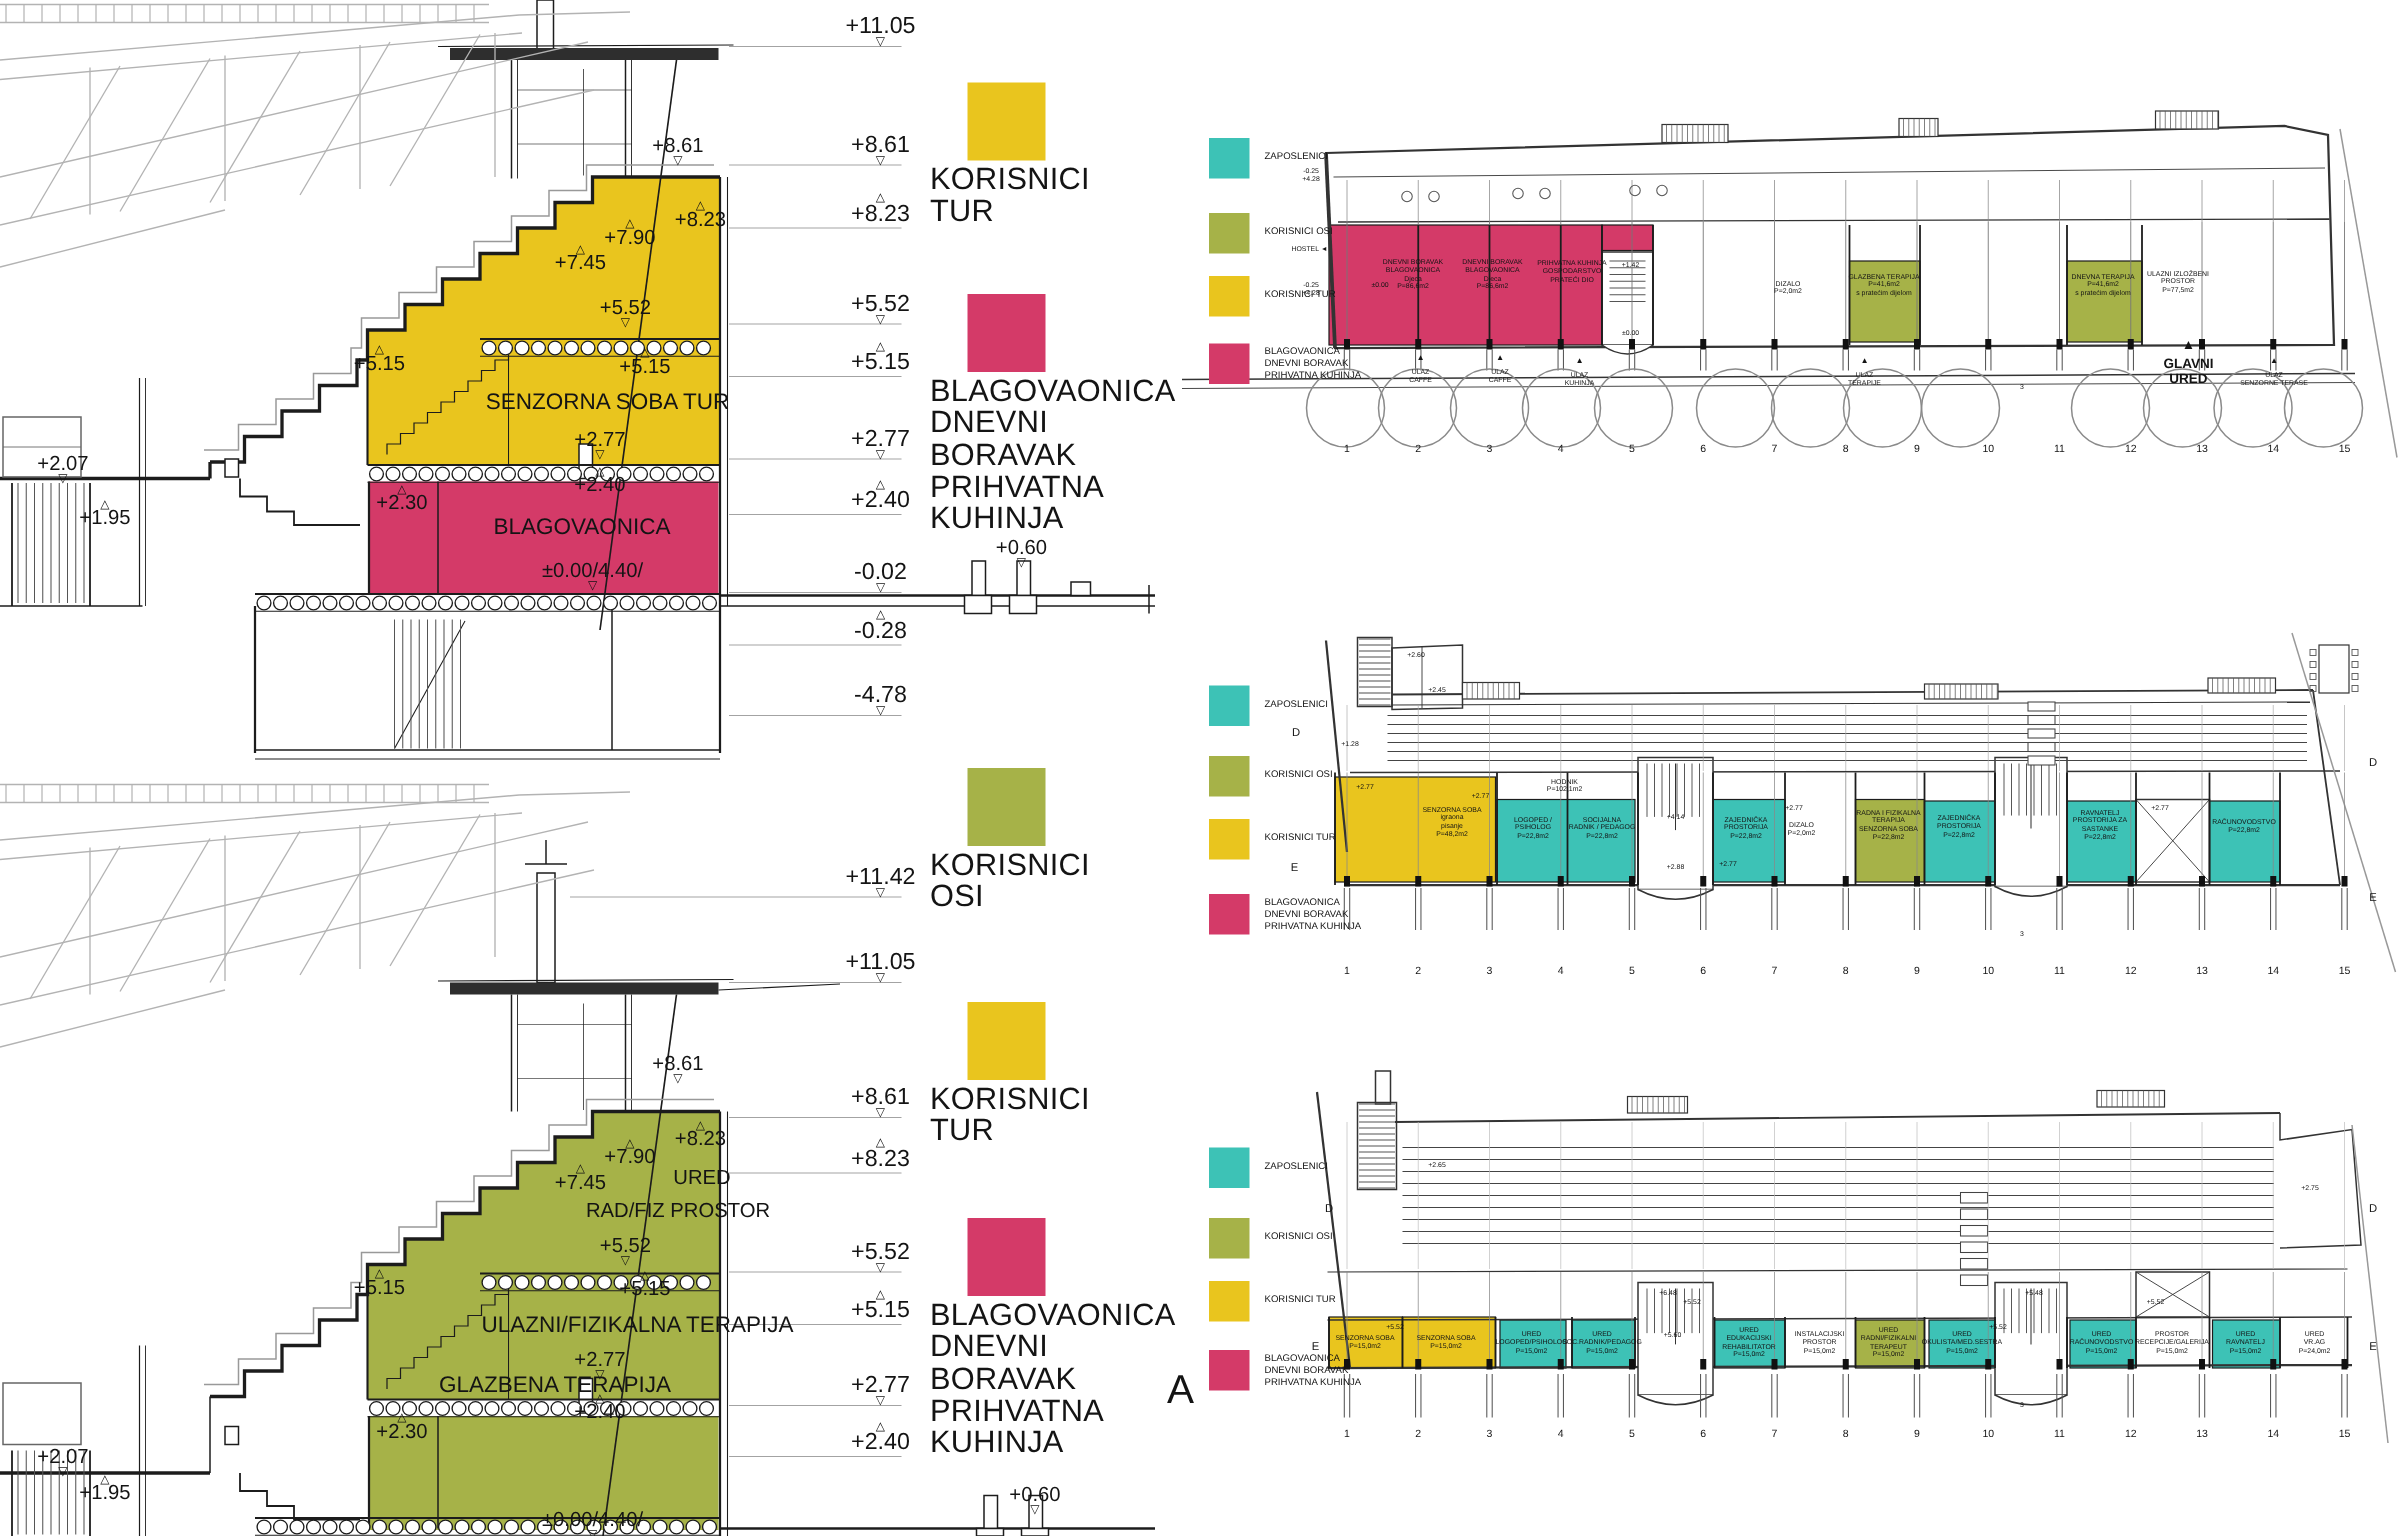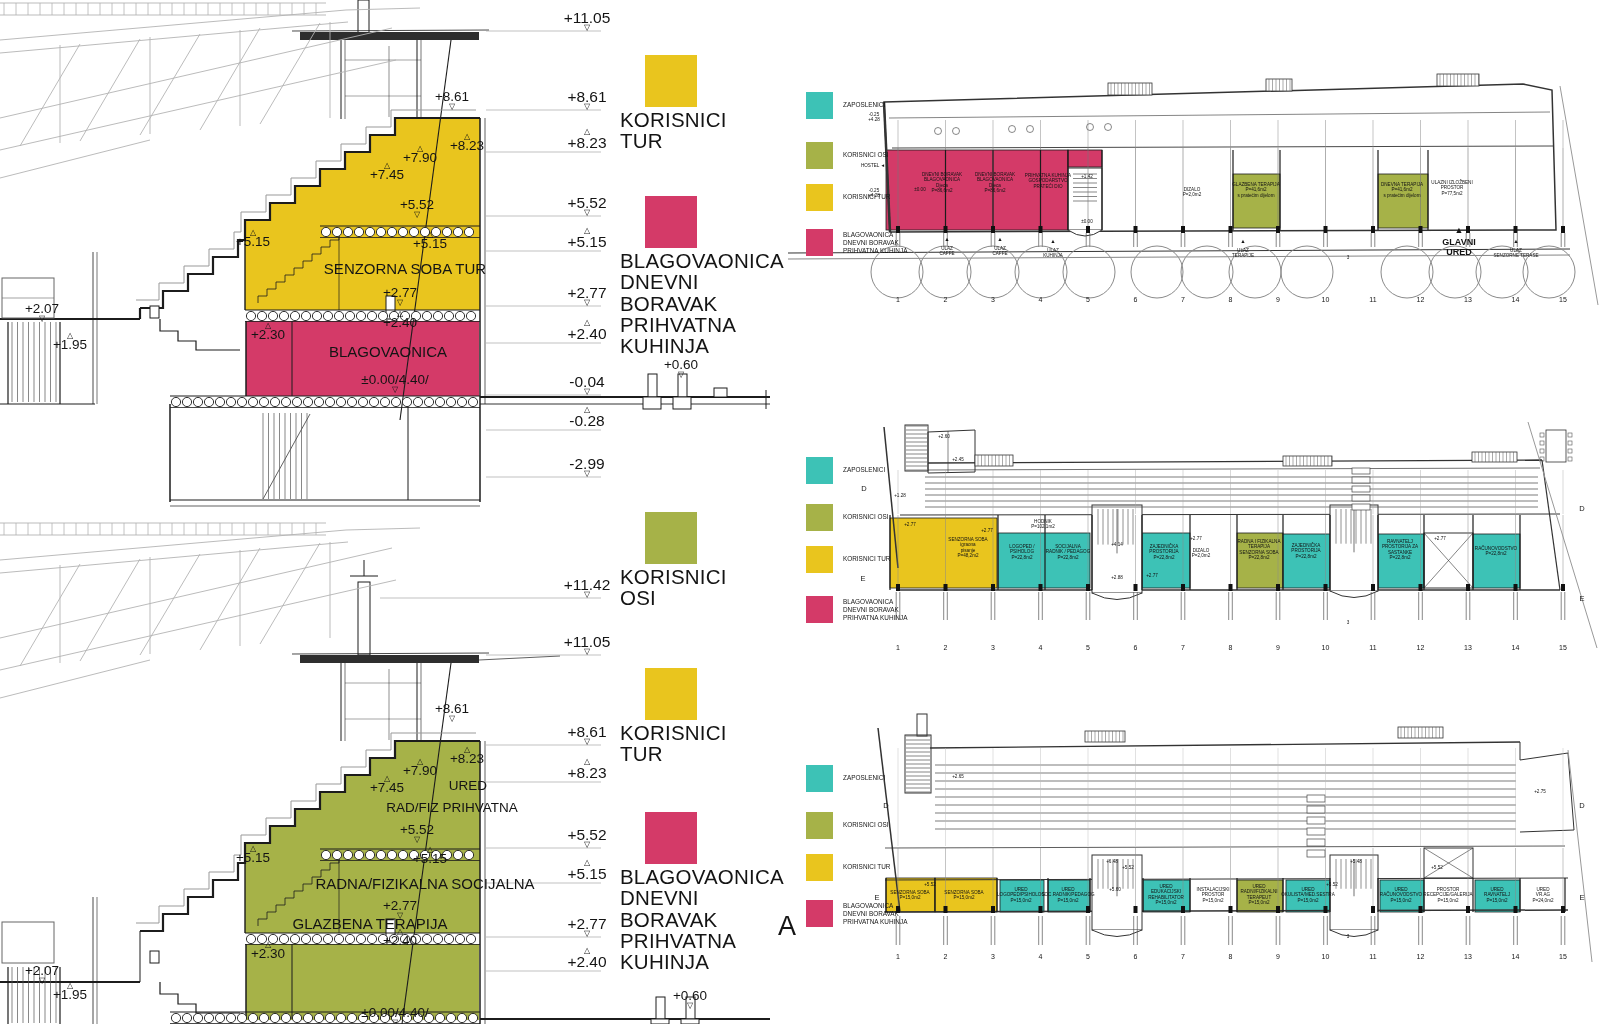--- a/index.html
+++ b/index.html
@@ -980,26 +980,26 @@
       <div class="lbl cls-mark" style="left: 42px; top: 312px;"><span class="t">+2.07</span><span class="tri">▽</span></div>
       <div class="lbl cls-mark" style="left: 70px; top: 344px;"><span class="tri">△</span><span class="t">+1.95</span></div>
       <div class="lbl cls-mark" style="left: 681px; top: 368px;"><span class="t">+0.60</span><span class="tri">▽</span></div>
       <div class="lbl cls-elev" style="left: 587px; top: 20px;"><span class="t">+11.05</span><span class="tri">▽</span></div>
       <div class="lbl cls-elev" style="left: 587px; top: 99px;"><span class="t">+8.61</span><span class="tri">▽</span></div>
       <div class="lbl cls-elev" style="left: 587px; top: 141px;"><span class="tri">△</span><span class="t">+8.23</span></div>
       <div class="lbl cls-elev" style="left: 587px; top: 205px;"><span class="t">+5.52</span><span class="tri">▽</span></div>
       <div class="lbl cls-elev" style="left: 587px; top: 240px;"><span class="tri">△</span><span class="t">+5.15</span></div>
       <div class="lbl cls-elev" style="left: 587px; top: 295px;"><span class="t">+2.77</span><span class="tri">▽</span></div>
       <div class="lbl cls-elev" style="left: 587px; top: 332px;"><span class="tri">△</span><span class="t">+2.40</span></div>
-      <div class="lbl cls-elev" style="left: 587px; top: 384px;"><span class="t">-0.04</span><span class="tri">▽</span></div>
+      <div class="lbl cls-elev" style="left: 587px; top: 384px;"><span class="t">-0.02</span><span class="tri">▽</span></div>
       <div class="lbl cls-elev" style="left: 587px; top: 419px;"><span class="tri">△</span><span class="t">-0.28</span></div>
-      <div class="lbl cls-elev" style="left: 587px; top: 466px;"><span class="t">-2.99</span><span class="tri">▽</span></div>
+      <div class="lbl cls-elev" style="left: 587px; top: 466px;"><span class="t">-4.78</span><span class="tri">▽</span></div>
       <div class="lbl cls-room2" style="left: 468px; top: 786px;"><span class="t">URED</span></div>
-      <div class="lbl cls-room2" style="left: 452px; top: 808px;"><span class="t">RAD/FIZ PRIHVATNA</span></div>
-      <div class="lbl cls-room" style="left: 425px; top: 884px;"><span class="t">RADNA/FIZIKALNA SOCIJALNA</span></div>
+      <div class="lbl cls-room2" style="left: 452px; top: 808px;"><span class="t">RAD/FIZ PROSTOR</span></div>
+      <div class="lbl cls-room" style="left: 425px; top: 884px;"><span class="t">ULAZNI/FIZIKALNA TERAPIJA</span></div>
       <div class="lbl cls-room" style="left: 370px; top: 924px;"><span class="t">GLAZBENA TERAPIJA</span></div>
       <div class="lbl cls-mark" style="left: 452px; top: 712px;"><span class="t">+8.61</span><span class="tri">▽</span></div>
       <div class="lbl cls-mark" style="left: 467px; top: 758px;"><span class="tri">△</span><span class="t">+8.23</span></div>
       <div class="lbl cls-mark" style="left: 420px; top: 770px;"><span class="tri">△</span><span class="t">+7.90</span></div>
       <div class="lbl cls-mark" style="left: 387px; top: 787px;"><span class="tri">△</span><span class="t">+7.45</span></div>
       <div class="lbl cls-mark" style="left: 417px; top: 833px;"><span class="t">+5.52</span><span class="tri">▽</span></div>
       <div class="lbl cls-mark" style="left: 253px; top: 857px;"><span class="tri">△</span><span class="t">+5.15</span></div>
       <div class="lbl cls-mark" style="left: 430px; top: 858px;"><span class="tri">△</span><span class="t">+5.15</span></div>
       <div class="lbl cls-mark" style="left: 400px; top: 909px;"><span class="t">+2.77</span><span class="tri">▽</span></div>
       <div class="lbl cls-mark" style="left: 400px; top: 940px;"><span class="tri">△</span><span class="t">+2.40</span></div>

